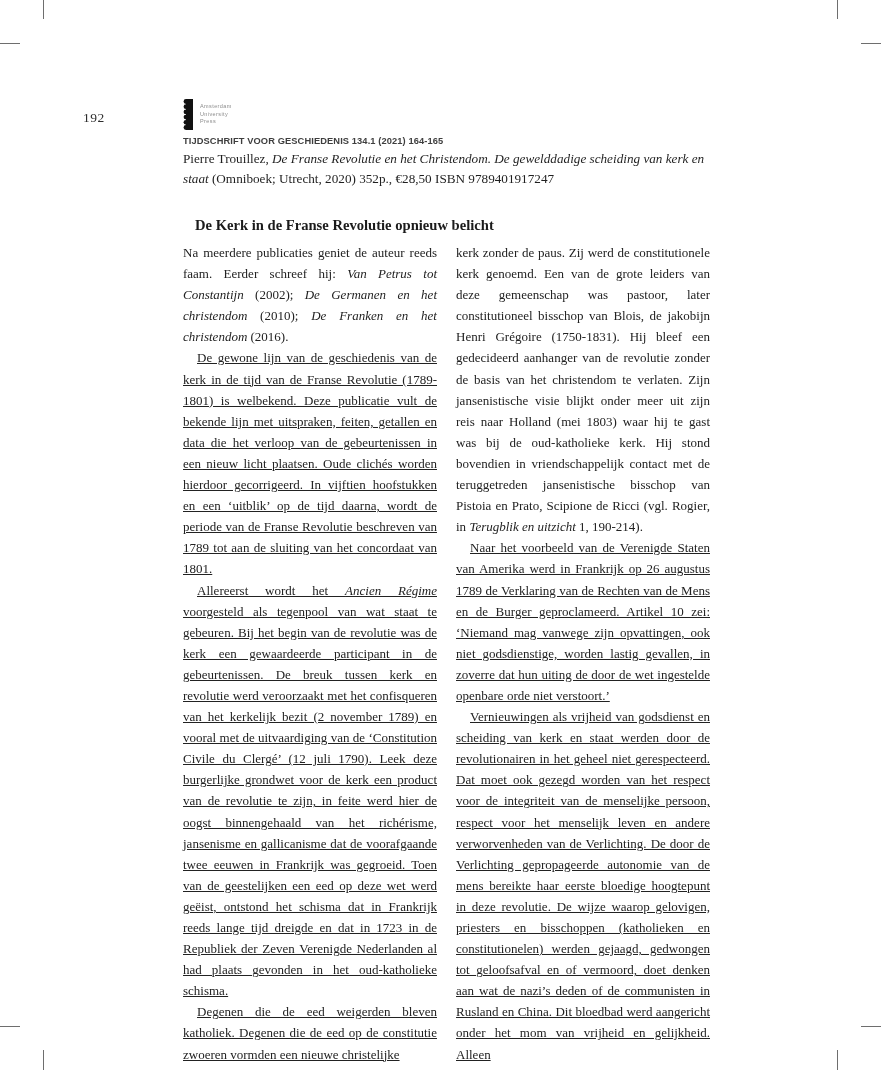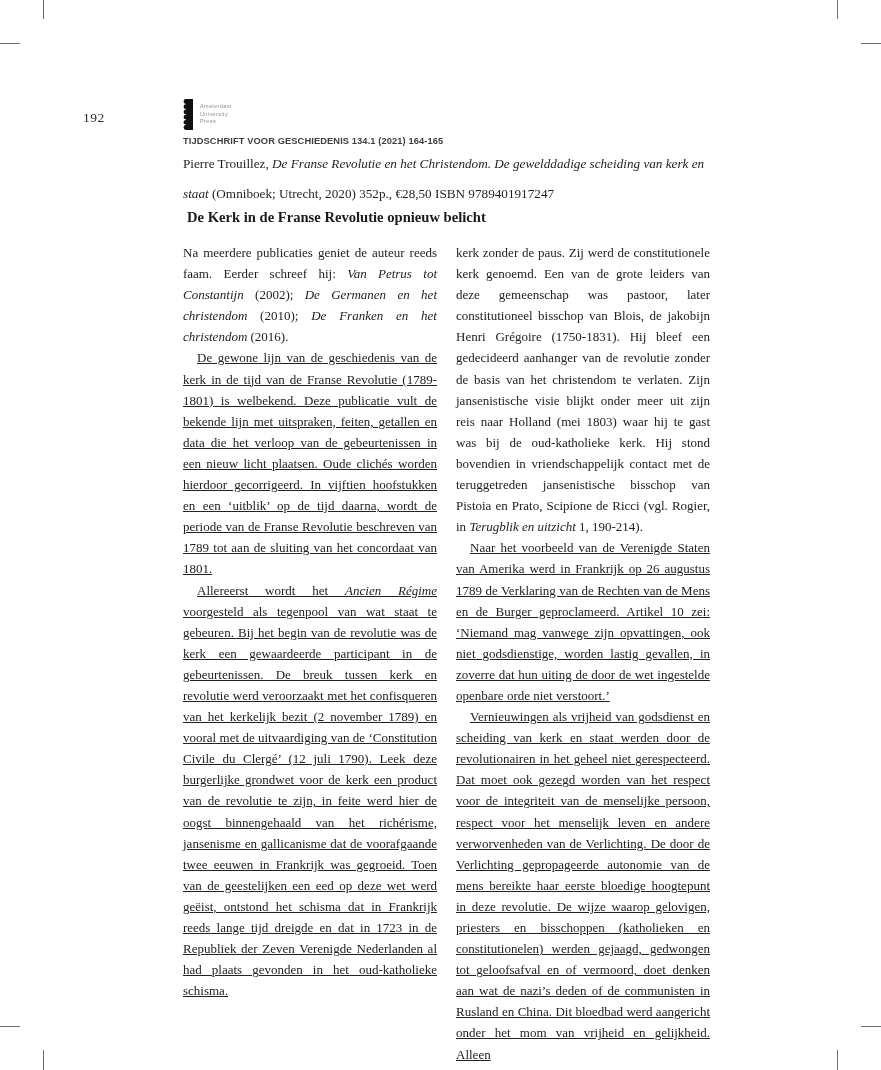--- a/index.html
+++ b/index.html
@@ -21,26 +21,26 @@
   .page-number{position:absolute;left:83px;top:110px;font-size:13.5px;color:#2d2d2d;letter-spacing:.5px;}
 
   .logo{position:absolute;left:183px;top:99px;display:flex;align-items:flex-start;gap:7px;}
   .logo-text{font-family:"Liberation Sans",sans-serif;font-size:5.5px;line-height:7.5px;color:#8c8c8c;letter-spacing:.4px;padding-top:4px;}
 
   .header-right{position:absolute;left:183px;top:101px;width:527px;
     font-family:"Liberation Sans",sans-serif;font-size:9.3px;font-weight:bold;color:#3e3e3e;
     line-height:13.5px;letter-spacing:.1px;margin-top:34px;}
   .doi{font-style:italic;}
 
-  .citation{position:absolute;left:183px;top:149px;width:527px;font-size:13.2px;line-height:30px;color:#1f1f1f;}
+  .citation{position:absolute;left:183px;top:149px;width:527px;font-size:13.2px;line-height:20px;color:#1f1f1f;}
   .citation em{font-style:italic;}
 
   .review-title{position:absolute;left:183px;top:205px;width:527px;font-size:14.6px;font-weight:bold;color:#1b1b1b;}
 
-  .columns{position:absolute;left:183px;top:242px;width:527px;display:flex;gap:19px;}
+  .columns{position:absolute;left:183px;top:242px;width:527px;display:flex;gap:19px;align-items:center;}
   .col{flex:1 1 0;min-width:0;text-align:justify;font-size:13px;line-height:21.1px;color:#222;}
   .para{margin:0;}
   .para.indent{text-indent:14px;text-decoration:underline;}
   .para em{font-style:italic;}
 
   .footer{position:absolute;left:183px;top:968px;font-family:"Liberation Sans",sans-serif;
     font-size:8.6px;line-height:13.5px;color:#2b2b2b;}
 </style>
 </head>
 <body>
@@ -72,27 +72,28 @@
     <div>Press</div>
   </div>
 </div>
 
 <div class="header-right">
   <div>TIJDSCHRIFT VOOR GESCHIEDENIS 134.1 (2021) 164-165</div>
 </div>
 
 <div class="citation"><span>Pierre Trouillez, </span><em>De Franse Revolutie en het Christendom. De gewelddadige scheiding van kerk en staat</em><span> (Omniboek; Utrecht, 2020) 352p., €28,50 ISBN 9789401917247</span></div>
 
-<h1 class="review-title" style="margin:4px;">De Kerk in de Franse Revolutie opnieuw belicht</h1>
+<h1 class="review-title" style="margin:12px;">De Kerk in de Franse Revolutie opnieuw belicht</h1>
 
 <div class="columns">
   <div class="col">
       <p class="para"><span>Na meerdere publicaties geniet de auteur reeds faam. Eerder schreef hij: </span><em>Van Petrus tot Constantijn</em><span> (2002); </span><em>De Germanen en het christendom</em><span> (2010); </span><em>De Franken en het christendom</em><span> (2016).</span></p>
       <p class="para indent"><span>De gewone lijn van de geschiedenis van de kerk in de tijd van de Franse Revolutie (1789-1801) is welbekend. Deze publicatie vult de bekende lijn met uitspraken, feiten, getallen en data die het verloop van de gebeurtenissen in een nieuw licht plaatsen. Oude clichés worden hierdoor gecorrigeerd. In vijftien hoofstukken en een ‘uitblik’ op de tijd daarna, wordt de periode van de Franse Revolutie beschreven van 1789 tot aan de sluiting van het concordaat van 1801.</span></p>
       <p class="para indent"><span>Allereerst wordt het </span><em>Ancien Régime</em><span> voorgesteld als tegenpool van wat staat te gebeuren. Bij het begin van de revolutie was de kerk een gewaardeerde participant in de gebeurtenissen. De breuk tussen kerk en revolutie werd veroorzaakt met het confisqueren van het kerkelijk bezit (2 november 1789) en vooral met de uitvaardiging van de ‘Constitution Civile du Clergé’ (12 juli 1790). Leek deze burgerlijke grondwet voor de kerk een product van de revolutie te zijn, in feite werd hier de oogst binnengehaald van het richérisme, jansenisme en gallicanisme dat de voorafgaande twee eeuwen in Frankrijk was gegroeid. Toen van de geestelijken een eed op deze wet werd geëist, ontstond het schisma dat in Frankrijk reeds lange tijd dreigde en dat in 1723 in de Republiek der Zeven Verenigde Nederlanden al had plaats gevonden in het oud-katholieke schisma.</span></p>
+      <p class="para indent"><span>Degenen die de eed weigerden bleven katholiek. Degenen die de eed op de constitutie zwoeren vormden een nieuwe christelijke</span></p>
     </div>
   <div class="col">
       <p class="para"><span>kerk zonder de paus. Zij werd de constitutionele kerk genoemd. Een van de grote leiders van deze gemeenschap was pastoor, later constitutioneel bisschop van Blois, de jakobijn Henri Grégoire (1750-1831). Hij bleef een gedecideerd aanhanger van de revolutie zonder de basis van het christendom te verlaten. Zijn jansenistische visie blijkt onder meer uit zijn reis naar Holland (mei 1803) waar hij te gast was bij de oud-katholieke kerk. Hij stond bovendien in vriendschappelijk contact met de teruggetreden jansenistische bisschop van Pistoia en Prato, Scipione de Ricci (vgl. Rogier, in </span><em>Terugblik en uitzicht</em><span> 1, 190-214).</span></p>
       <p class="para indent"><span>Naar het voorbeeld van de Verenigde Staten van Amerika werd in Frankrijk op 26 augustus 1789 de Verklaring van de Rechten van de Mens en de Burger geproclameerd. Artikel 10 zei: ‘Niemand mag vanwege zijn opvattingen, ook niet godsdienstige, worden lastig gevallen, in zoverre dat hun uiting de door de wet ingestelde openbare orde niet verstoort.’</span></p>
       <p class="para indent"><span>Vernieuwingen als vrijheid van godsdienst en scheiding van kerk en staat werden door de revolutionairen in het geheel niet gerespecteerd. Dat moet ook gezegd worden van het respect voor de integriteit van de menselijke persoon, respect voor het menselijk leven en andere verworvenheden van de Verlichting. De door de Verlichting gepropageerde autonomie van de mens bereikte haar eerste bloedige hoogtepunt in deze revolutie. De wijze waarop gelovigen, priesters en bisschoppen (katholieken en constitutionelen) werden gejaagd, gedwongen tot geloofsafval en of vermoord, doet denken aan wat de nazi’s deden of de communisten in Rusland en China. Dit bloedbad werd aangericht onder het mom van vrijheid en gelijkheid. Alleen</span></p>
     </div>
 </div>
 
 <div class="footer">
 </div>

